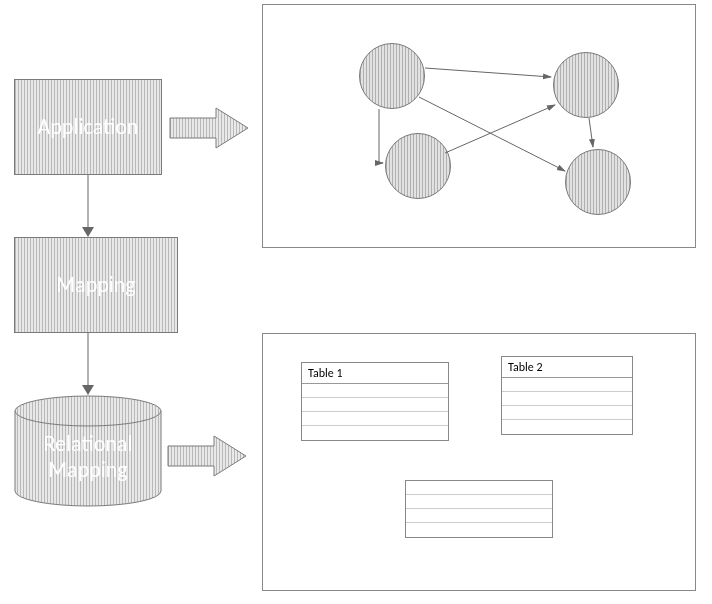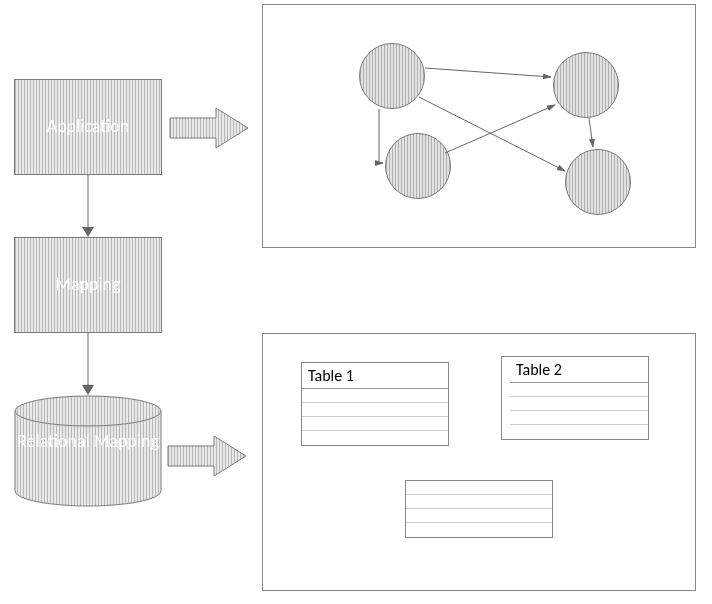--- a/index.html
+++ b/index.html
@@ -19,21 +19,21 @@
       text-align: center;
     }
     .hatched {
       background-image: repeating-linear-gradient(90deg, #b8b8b8 0, #b8b8b8 1px, #e8e8e8 1px, #e8e8e8 3px);
     }
     .hatched-circle {
       background-image: repeating-linear-gradient(90deg, #b0b0b0 0, #b0b0b0 1px, #e2e2e2 1px, #e2e2e2 3px);
     }
     .label {
       color: #fff;
-      font-size: 18px;
+      font-size: 22px;
       line-height: 1.2;
     }
     .panel {
       position: absolute;
       border: 1px solid #888;
       background: #fff;
     }
     .circle {
       position: absolute;
       border: 1px solid #787878;
@@ -44,21 +44,21 @@
     }
     .cylinder {
       position: absolute;
     }
     .table {
       position: absolute;
       border: 1px solid #888;
       background: #fff;
     }
     .table .header {
-      font-size: 16px;
+      font-size: 12px;
       padding: 3px 6px;
       border-bottom: 1px solid #999;
     }
     .table .row {
       height: 14px;
       border-bottom: 1px solid #ccc;
     }
     .table .row:last-child { border-bottom: none; }
     svg { position: absolute; overflow: visible; }
   </style>
@@ -67,21 +67,21 @@
 
 <div class="box hatched" style="left:14px; top:79px; width:148px; height:96px;">
   <span class="label">Application</span>
 </div>
 
 <svg style="left:70px; top:175px; width:36px; height:63px;">
   <line x1="18" y1="0" x2="18" y2="54" stroke="#666" stroke-width="1"></line>
   <polygon points="18,62 12,52 24,52" fill="#666"></polygon>
 </svg>
 
-<div class="box hatched" style="left:14px; top:237px; width:148px; height:96px;">
+<div class="box hatched" style="left:14px; top:237px; width:164px; height:96px;">
   <span class="label">Mapping</span>
 </div>
 
 <svg style="left:70px; top:333px; width:36px; height:63px;">
   <line x1="18" y1="0" x2="18" y2="54" stroke="#666" stroke-width="1"></line>
   <polygon points="18,62 12,52 24,52" fill="#666"></polygon>
 </svg>
 
 <div class="cylinder" style="left:14px; top:395px; width:148px; height:112px;">
   <svg width="148" height="112" style="left:0; top:0;">
@@ -143,21 +143,21 @@
 <div class="panel" style="left:262px; top:333px; width:434px; height:258px;">
 
   <div class="table" style="left:38px; top:28px; width:148px;">
     <div class="header">Table 1</div>
     <div class="row"></div>
     <div class="row"></div>
     <div class="row"></div>
     <div class="row"></div>
   </div>
 
-  <div class="table" style="left:238px; top:22px; width:148px;padding-left:8px;">
+  <div class="table" style="left:238px; top:22px; width:132px;">
     <div class="header">Table 2</div>
     <div class="row"></div>
     <div class="row"></div>
     <div class="row"></div>
     <div class="row"></div>
   </div>
 
   <div class="table" style="left:142px; top:146px; width:148px;">
     <div class="row"></div>
     <div class="row"></div>

